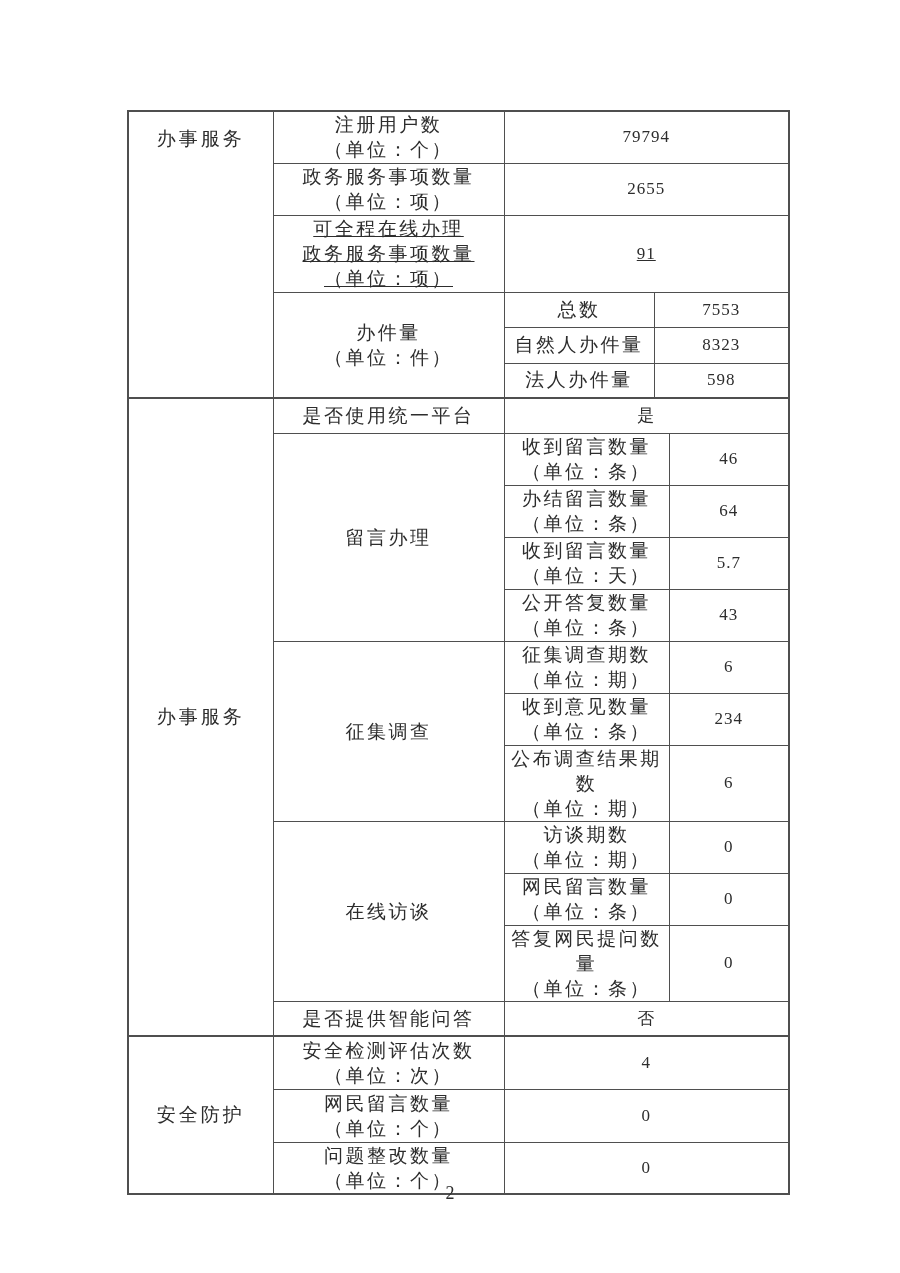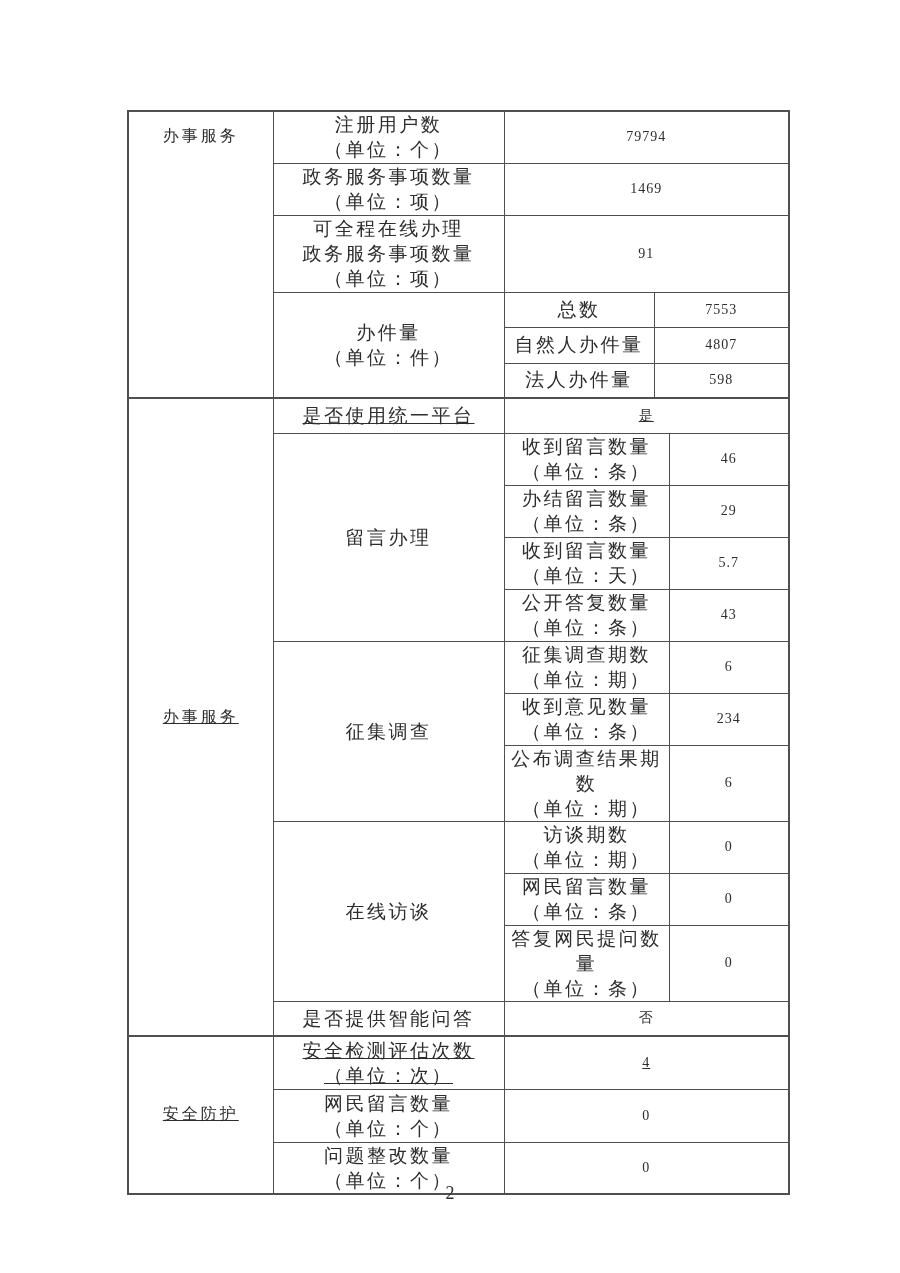--- a/index.html
+++ b/index.html
@@ -25,47 +25,47 @@
     table-layout: fixed;
     border: 2px solid #4f4f4f;
   }
   table.report-table td {
     border: 1px solid #4f4f4f;
     padding: 0;
     text-align: center;
     vertical-align: middle;
     overflow: hidden;
   }
-  tr.group-sep td { border-top-width: 2px; text-decoration: underline; }
+  tr.group-sep td { border-top-width: 2px; }
 
   .h52 { height: 52px; }
-  .h77 { height: 77px; }
+  .h77 { height: 77px; text-decoration: underline; }
   .h35 { height: 35px; }
   .h36 { height: 36px; }
   .h53 { height: 53px; }
   .h54 { height: 48px; }
 
   .group-cell {
-    font-size: 16px;
+    font-size: 19px;
     letter-spacing: 3px;
     margin-top: 28px;
   }
   .group-cell.top-align {
     vertical-align: top;
     padding-top: 14px;
   }
   .label-cell, .sublabel-cell {
     font-size: 19px;
     letter-spacing: 2.5px;
   }
   .label-line {
     line-height: 25px;
   }
   .value-cell {
-    font-size: 14px;
+    font-size: 17px;
     letter-spacing: 1px;
   }
   .page-number {
     position: absolute;
     left: 0;
     top: 1183px;
     width: 100%;
     text-align: center;
     font-size: 18px;
   }
@@ -96,21 +96,21 @@
       <td class="value-cell" colspan="3">
         <span>79794</span>
       </td>
     </tr>
     <tr class="h52">
       <td class="label-cell">
         <div class="label-line">政务服务事项数量</div>
         <div class="label-line">（单位：项）</div>
       </td>
       <td class="value-cell" colspan="3">
-        <span>1469</span>
+        <span>2655</span>
       </td>
     </tr>
     <tr class="h77">
       <td class="label-cell">
         <div class="label-line">可全程在线办理</div>
         <div class="label-line">政务服务事项数量</div>
         <div class="label-line">（单位：项）</div>
       </td>
       <td class="value-cell" colspan="3">
         <span>91</span>
@@ -126,21 +126,21 @@
       </td>
       <td class="value-cell" colspan="2">
         <span>7553</span>
       </td>
     </tr>
     <tr class="h36">
       <td class="sublabel-cell">
         <span>自然人办件量</span>
       </td>
       <td class="value-cell" colspan="2">
-        <span>4807</span>
+        <span>8323</span>
       </td>
     </tr>
     <tr class="h35">
       <td class="sublabel-cell">
         <span>法人办件量</span>
       </td>
       <td class="value-cell" colspan="2">
         <span>598</span>
       </td>
     </tr>
@@ -167,21 +167,21 @@
       <td class="value-cell">
         <span>46</span>
       </td>
     </tr>
     <tr class="h52">
       <td class="sublabel-cell" colspan="2">
         <div class="label-line">办结留言数量</div>
         <div class="label-line">（单位：条）</div>
       </td>
       <td class="value-cell">
-        <span>29</span>
+        <span>64</span>
       </td>
     </tr>
     <tr class="h52">
       <td class="sublabel-cell" colspan="2">
         <div class="label-line">收到留言数量</div>
         <div class="label-line">（单位：天）</div>
       </td>
       <td class="value-cell">
         <span>5.7</span>
       </td>

